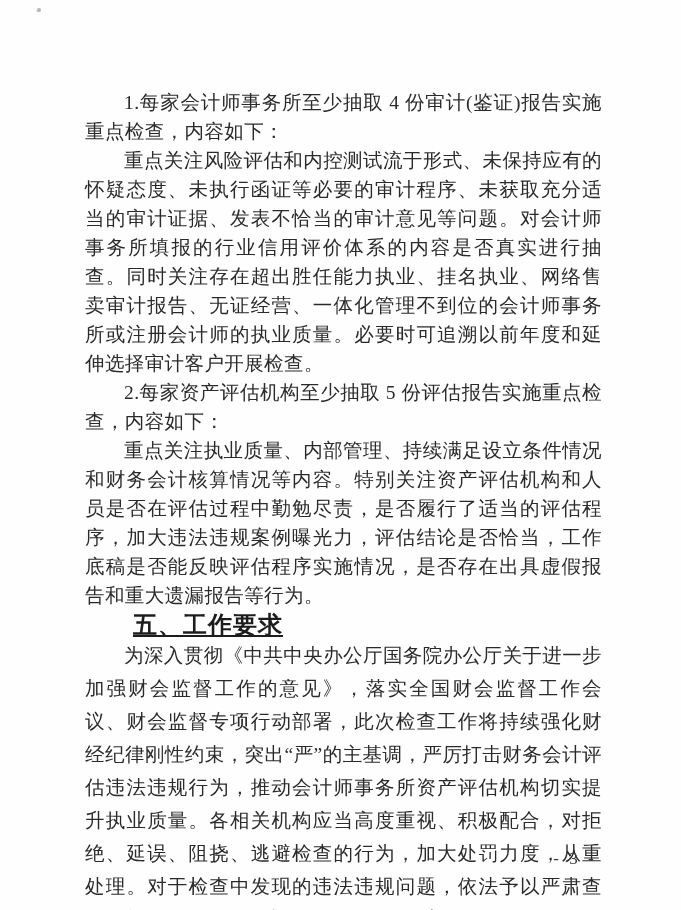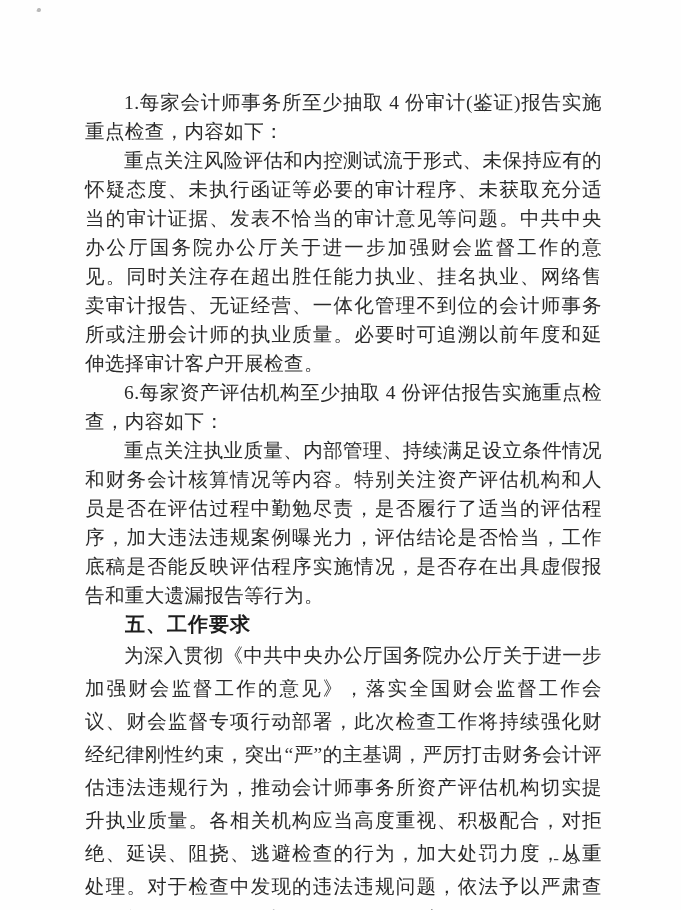--- a/index.html
+++ b/index.html
@@ -41,28 +41,29 @@
     font-size: 19.5px;
     line-height: 29px;
     text-indent: 2em;
     letter-spacing: 0.4px;
   }
   .para-last {
     line-height: 33px;
   }
   .section-heading {
     margin: 0;
-    font-size: 20px;
+    font-size: 24px;
     line-height: 29px;
     text-indent: 2em;
     font-weight: bold;
     font-family: "Liberation Sans", sans-serif;
     color: #1c1c1c;
     letter-spacing: 1px;
     text-align: left;
+    text-decoration: underline;
   }
   .page-number {
     position: absolute;
     top: 849px;
     left: 535px;
     width: 80px;
     text-align: center;
     font-size: 17px;
     letter-spacing: 3px;
     color: #3a3a3a;
@@ -71,22 +72,22 @@
 </style>
 </head>
 <body>
 
 <div class="page">
 
   <span class="scan-speck"></span>
 
   <div class="content">
     <p class="para">1.每家会计师事务所至少抽取 4 份审计(鉴证)报告实施重点检查，内容如下：</p>
-    <p class="para">重点关注风险评估和内控测试流于形式、未保持应有的怀疑态度、未执行函证等必要的审计程序、未获取充分适当的审计证据、发表不恰当的审计意见等问题。中共中央办公厅国务院办公厅关于进一步加强财会监督工作的意见。同时关注存在超出胜任能力执业、挂名执业、网络售卖审计报告、无证经营、一体化管理不到位的会计师事务所或注册会计师的执业质量。必要时可追溯以前年度和延伸选择审计客户开展检查。</p>
-    <p class="para">6.每家资产评估机构至少抽取 4 份评估报告实施重点检查，内容如下：</p>
+    <p class="para">重点关注风险评估和内控测试流于形式、未保持应有的怀疑态度、未执行函证等必要的审计程序、未获取充分适当的审计证据、发表不恰当的审计意见等问题。对会计师事务所填报的行业信用评价体系的内容是否真实进行抽查。同时关注存在超出胜任能力执业、挂名执业、网络售卖审计报告、无证经营、一体化管理不到位的会计师事务所或注册会计师的执业质量。必要时可追溯以前年度和延伸选择审计客户开展检查。</p>
+    <p class="para">2.每家资产评估机构至少抽取 5 份评估报告实施重点检查，内容如下：</p>
     <p class="para">重点关注执业质量、内部管理、持续满足设立条件情况和财务会计核算情况等内容。特别关注资产评估机构和人员是否在评估过程中勤勉尽责，是否履行了适当的评估程序，加大违法违规案例曝光力，评估结论是否恰当，工作底稿是否能反映评估程序实施情况，是否存在出具虚假报告和重大遗漏报告等行为。</p>
     <h2 class="section-heading">五、工作要求</h2>
     <p class="para para-last">为深入贯彻《中共中央办公厅国务院办公厅关于进一步加强财会监督工作的意见》，落实全国财会监督工作会议、财会监督专项行动部署，此次检查工作将持续强化财经纪律刚性约束，突出“严”的主基调，严厉打击财务会计评估违法违规行为，推动会计师事务所资产评估机构切实提升执业质量。各相关机构应当高度重视、积极配合，对拒绝、延误、阻挠、逃避检查的行为，加大处罚力度，从重处理。对于检查中发现的违法违规问题，依法予以严肃查处，并将处罚结果公告，加大违法违规案例曝光力</p>
   </div>
 
   <div class="page-number">- 3 -</div>
 
 </div>
 
 </body></html>

